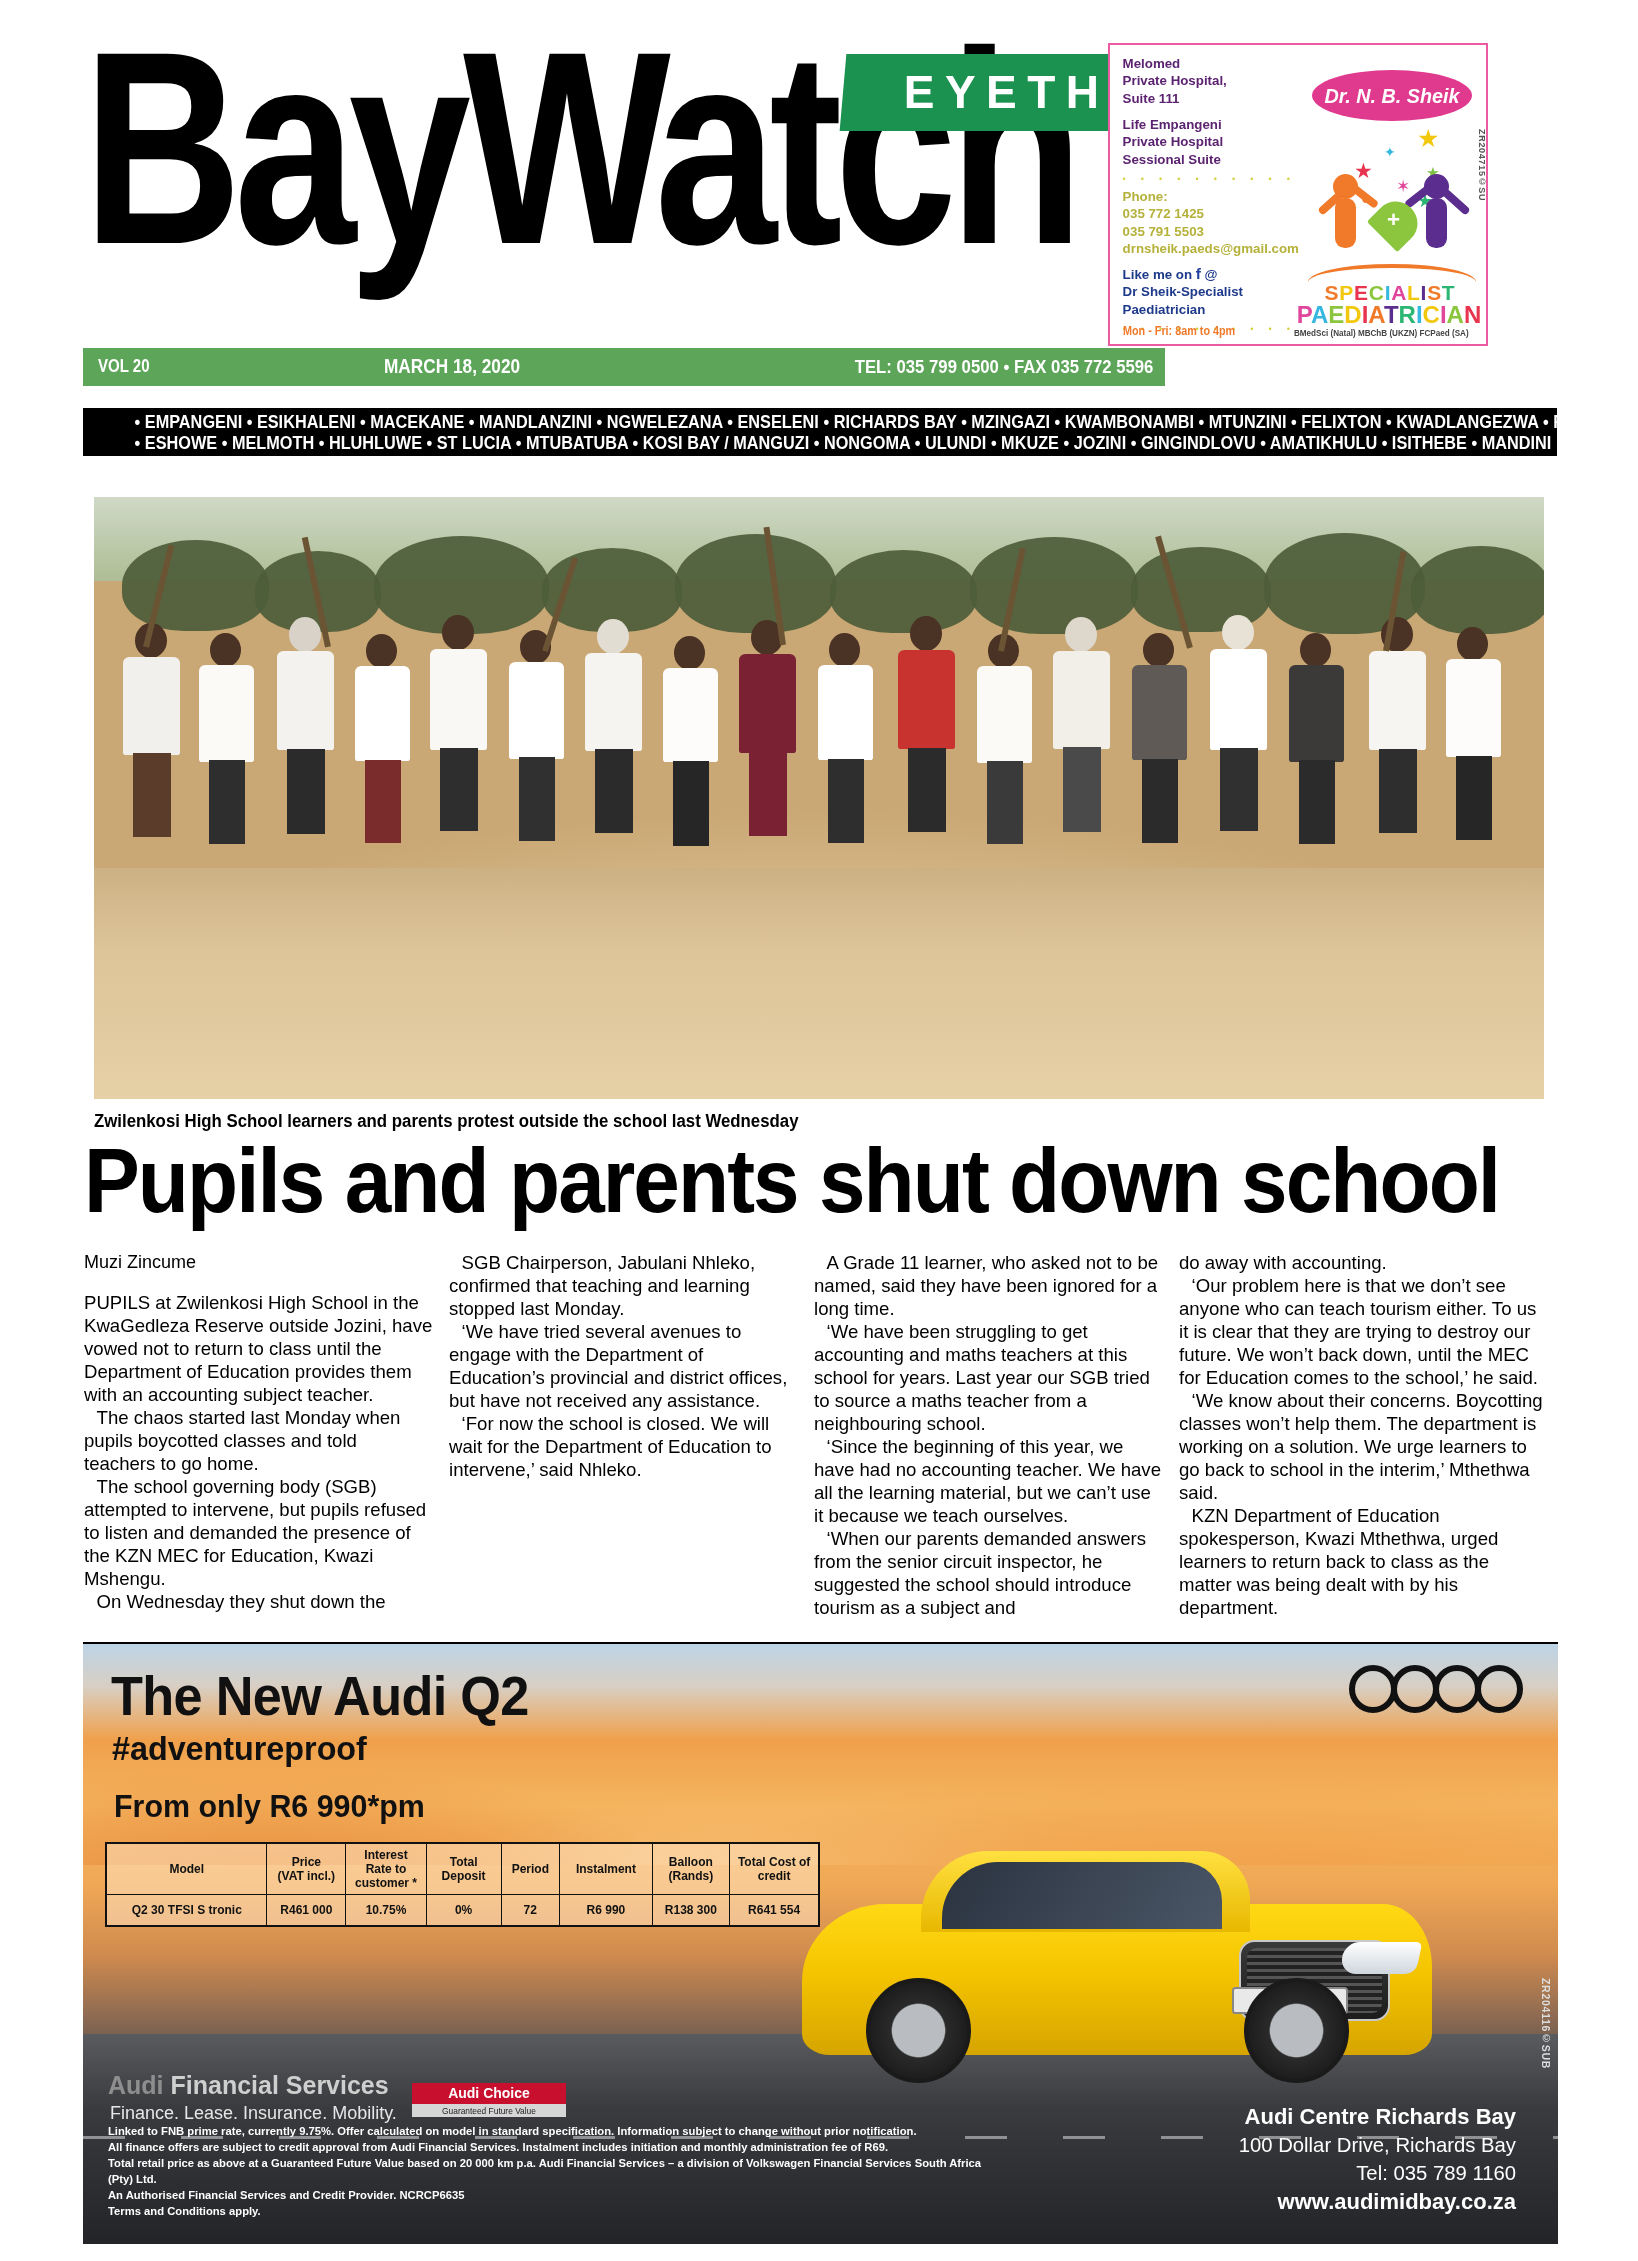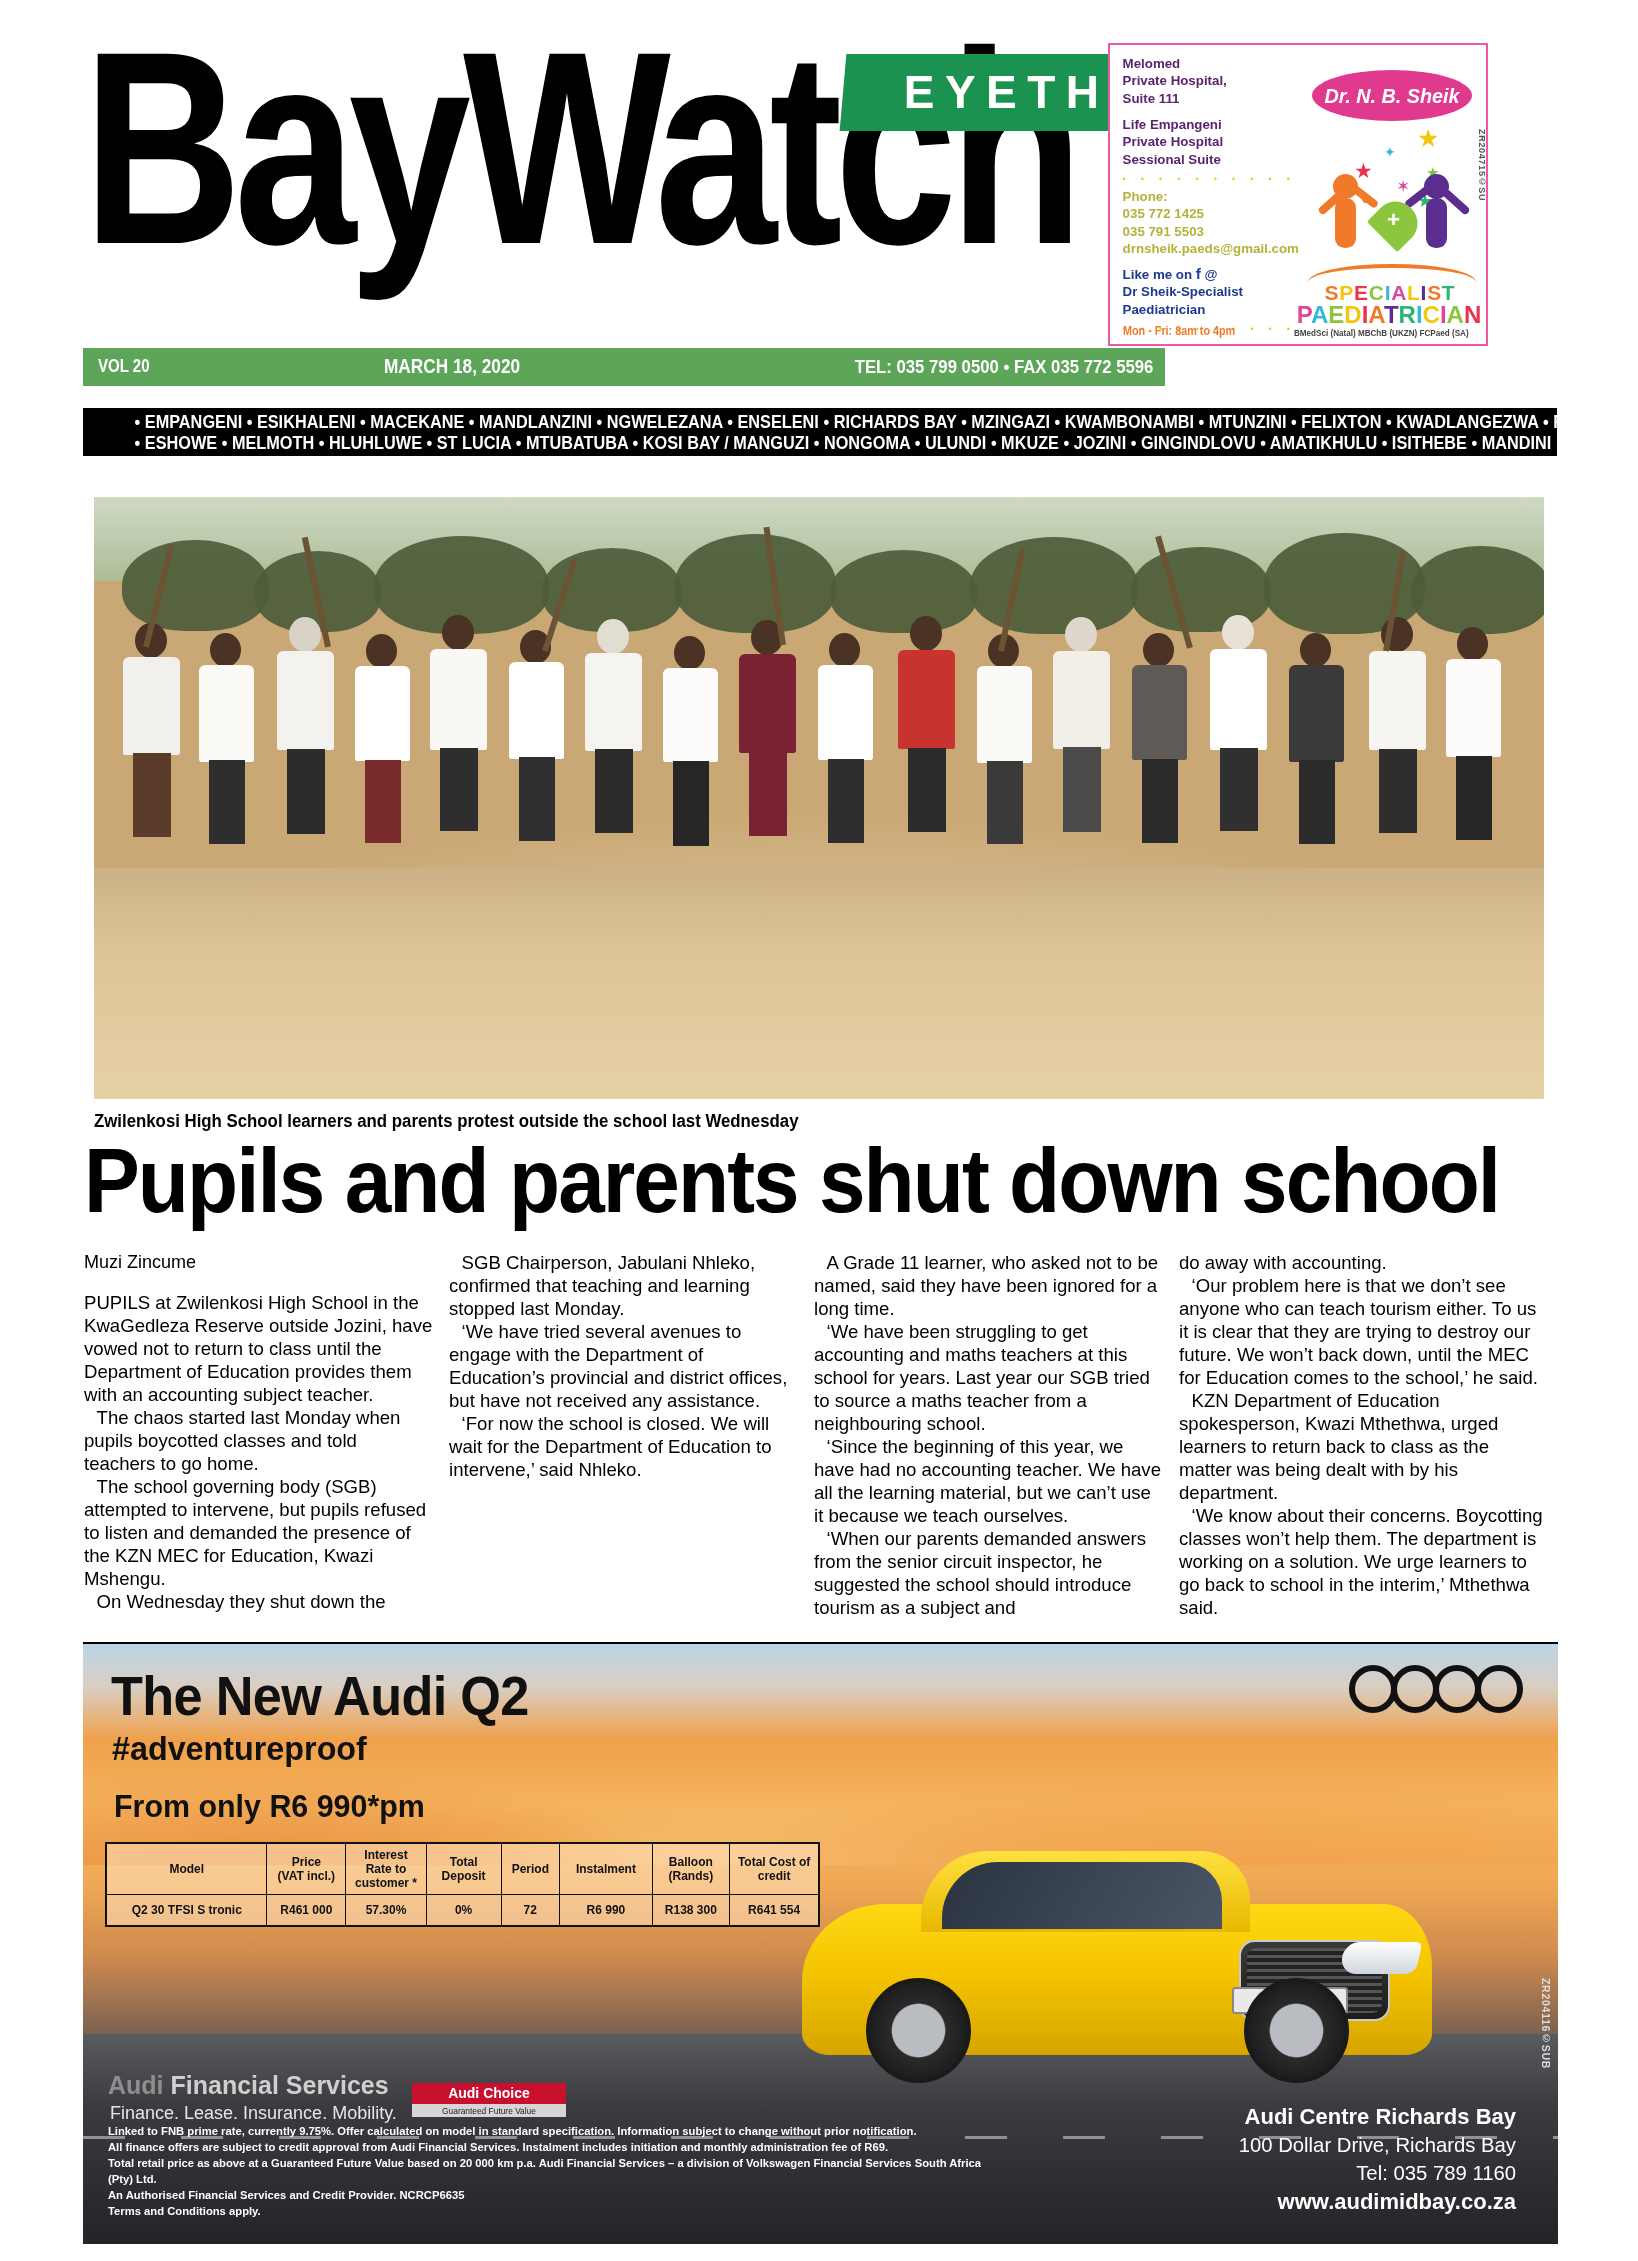--- a/index.html
+++ b/index.html
@@ -504,22 +504,22 @@
     </div>
     <div class="col c3">
       <p class="ind">A Grade 11 learner, who asked not to be named, said they have been ignored for a long time.</p>
       <p class="ind">‘We have been struggling to get accounting and maths teachers at this school for years. Last year our SGB tried to source a maths teacher from a neighbouring school.</p>
       <p class="ind">‘Since the beginning of this year, we have had no accounting teacher. We have all the learning material, but we can’t use it because we teach ourselves.</p>
       <p class="ind">‘When our parents demanded answers from the senior circuit inspector, he suggested the school should introduce tourism as a subject and</p>
     </div>
     <div class="col c4">
       <p>do away with accounting.</p>
       <p class="ind">‘Our problem here is that we don’t see anyone who can teach tourism either. To us it is clear that they are trying to destroy our future. We won’t back down, until the MEC for Education comes to the school,’ he said.</p>
+      <p class="ind">‘We know about their concerns. Boycotting classes won’t help them. The department is working on a solution. We urge learners to go back to school in the interim,’ Mthethwa said.</p>
       <p class="ind">KZN Department of Education spokesperson, Kwazi Mthethwa, urged learners to return back to class as the matter was being dealt with by his department.</p>
-      <p class="ind">‘We know about their concerns. Boycotting classes won’t help them. The department is working on a solution. We urge learners to go back to school in the interim,’ Mthethwa said.</p>
     </div>
   </div>
 
   <div class="audi">
     <div class="audi-hills"></div>
     <div class="audi-road">
       <div class="road-line"></div>
     </div>
 
     <div class="audi-h1">The New Audi Q2</div>
@@ -543,21 +543,21 @@
           <th style="width:59px;">Period</th>
           <th style="width:94px;">Instalment</th>
           <th style="width:78px;">Balloon<br>(Rands)</th>
           <th style="width:92px;">Total Cost of<br>credit</th>
         </tr>
       </thead>
       <tbody>
         <tr>
           <td>Q2 30 TFSI S tronic</td>
           <td>R461 000</td>
-          <td>57.30%</td>
+          <td>10.75%</td>
           <td>0%</td>
           <td>72</td>
           <td>R6 990</td>
           <td>R138 300</td>
           <td>R641 554</td>
         </tr>
       </tbody>
     </table>
 
     <div class="car">

